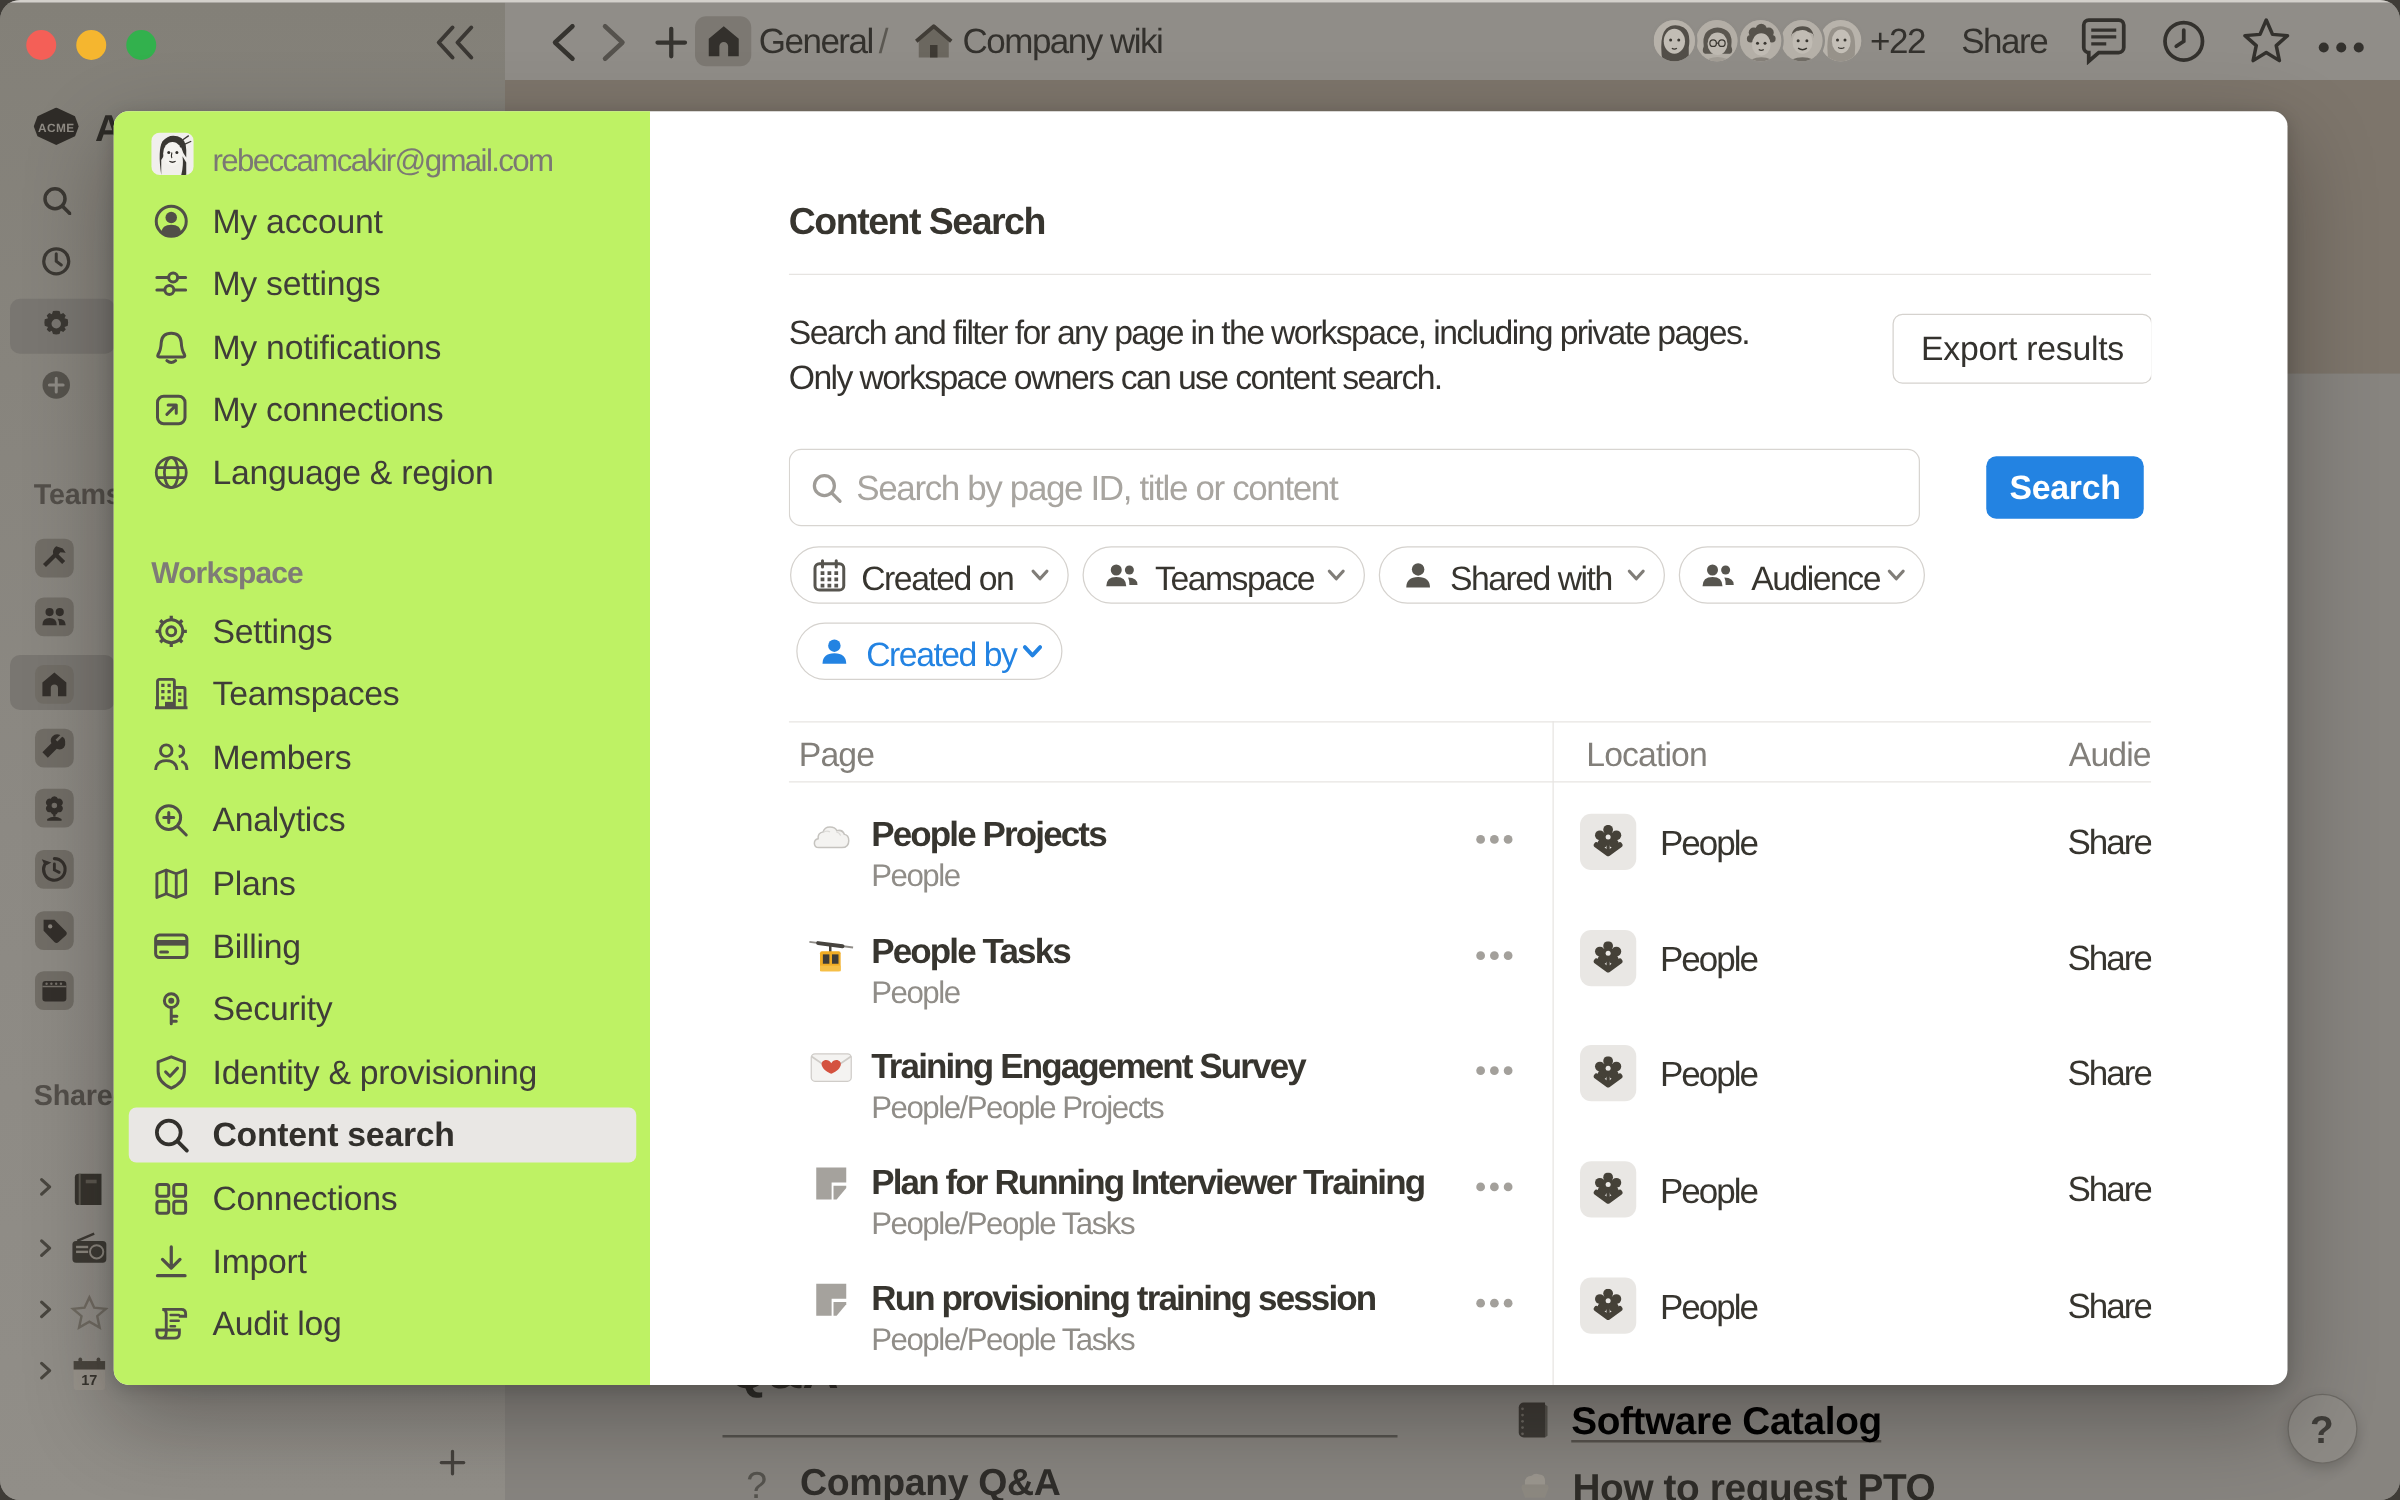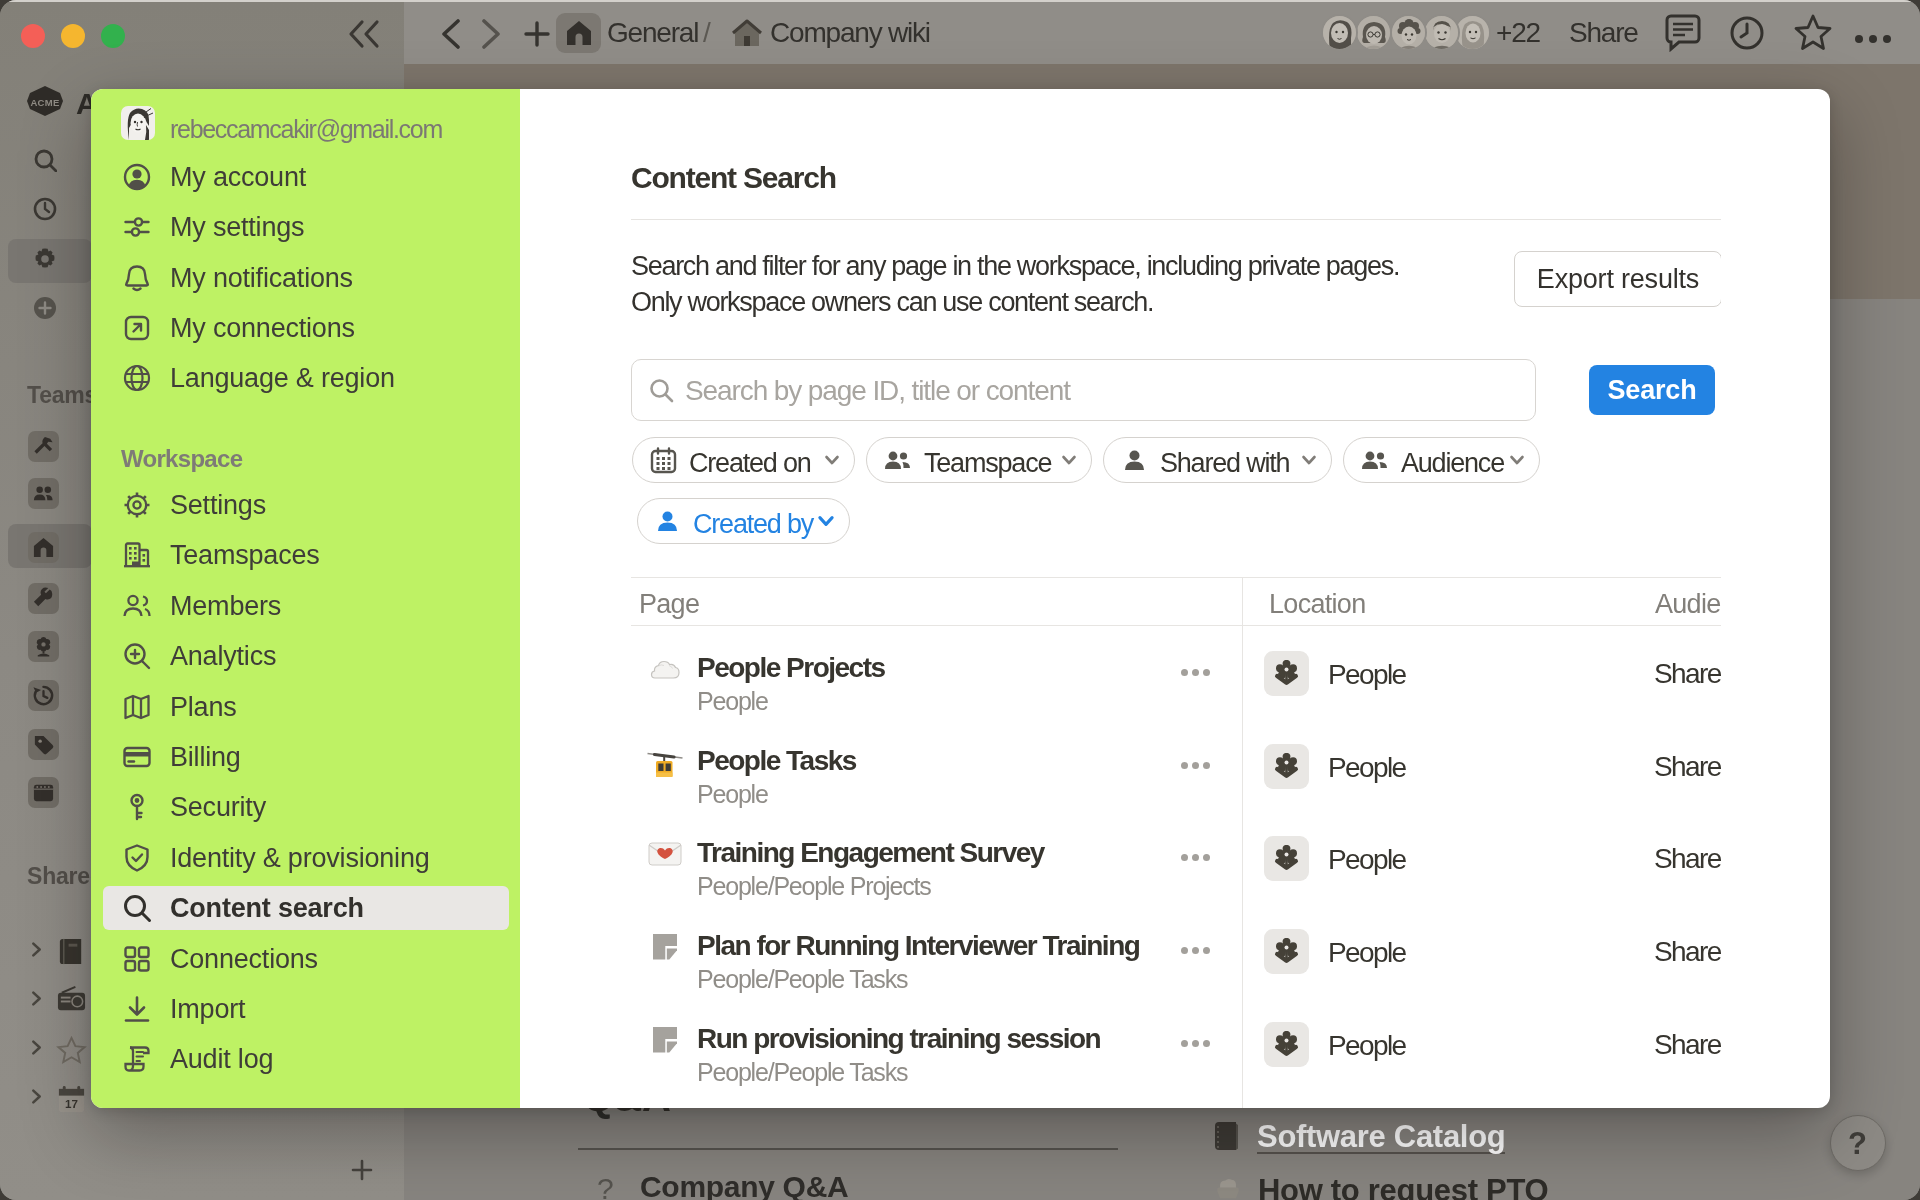--- a/index.html
+++ b/index.html
@@ -300,21 +300,21 @@
       <path fill="#3d3a35" d="M8 2 L25 2 L25 30 L8 30 a4 4 0 0 1 -4 -4 L4 6 a4 4 0 0 1 4 -4 Z"></path>
       <path d="M25 3.5 L27 5 L27 28.5 L25 30 Z" fill="#55524c"></path>
       <g fill="#6b6760">
         <circle cx="7" cy="7" r="1.1"></circle>
         <circle cx="7" cy="12" r="1.1"></circle>
         <circle cx="7" cy="17" r="1.1"></circle>
         <circle cx="7" cy="22" r="1.1"></circle>
         <circle cx="7" cy="27" r="1.1"></circle>
       </g>
     </svg>
-  <div class="abs" style="left:1257px;top:1121px;font-size:31px;line-height:31px;font-weight:600;color:#ffffff;letter-spacing:-0.3px;border-bottom:2px solid #55524d">Software Catalog</div>
+  <div class="abs" style="left:1257px;top:1121px;font-size:31px;line-height:31px;font-weight:600;color:#000000;letter-spacing:-0.3px;border-bottom:2px solid #55524d">Software Catalog</div>
   <svg class="abs" style="left:1213px;top:1177px" width="30" height="23" viewBox="0 0 30 26">
       <path d="M5 12 Q2 12 3 16 L6 24 L24 24 L27 16 Q28 12 25 12 Z" fill="#8d8981"></path>
       <path d="M6 12 Q5 4 12 4 Q15 1 19 3 Q25 3 24 12 Z" fill="#9b968e"></path>
     </svg>
   <div class="abs" style="left:1258px;top:1173px;font-size:31px;font-weight:600;color:#2e2c28;letter-spacing:-0.3px">How to request PTO</div>
   <div class="abs" style="left:1830px;top:1115px;width:56px;height:56px;border-radius:50%;background:#8d8a85;border:1px solid #6d6a65;box-shadow:0 4px 10px rgba(0,0,0,0.18)"></div>
   <div class="abs" style="left:1848px;top:1126px;font-size:31px;font-weight:600;color:#3f3d39">?</div>
 
   <div class="abs modal">
     <div class="abs mleft">

